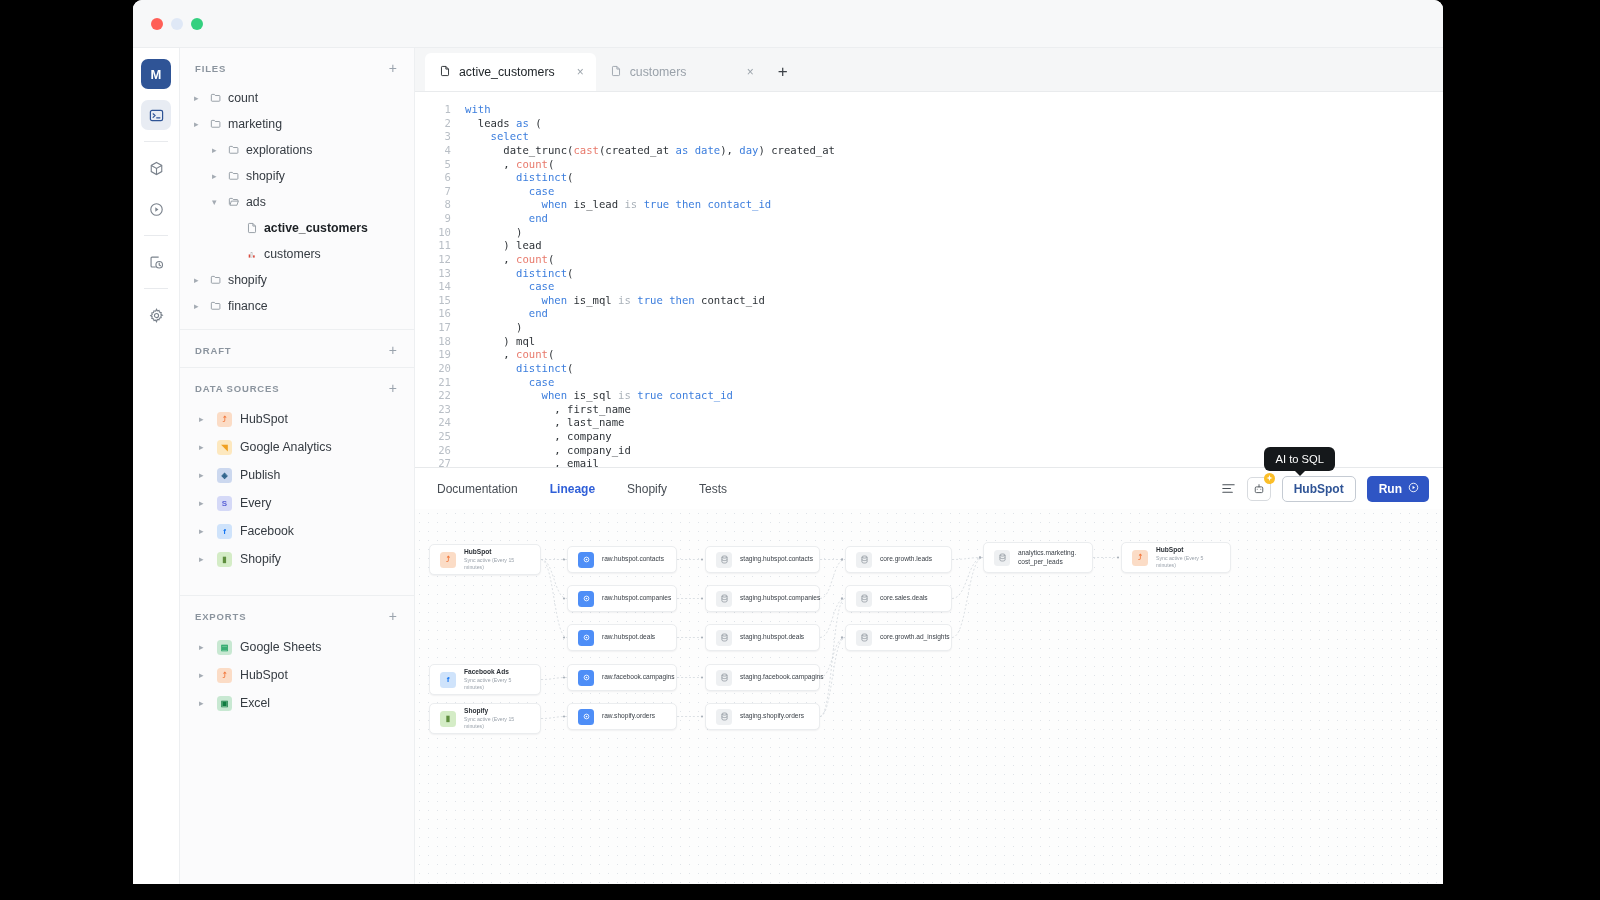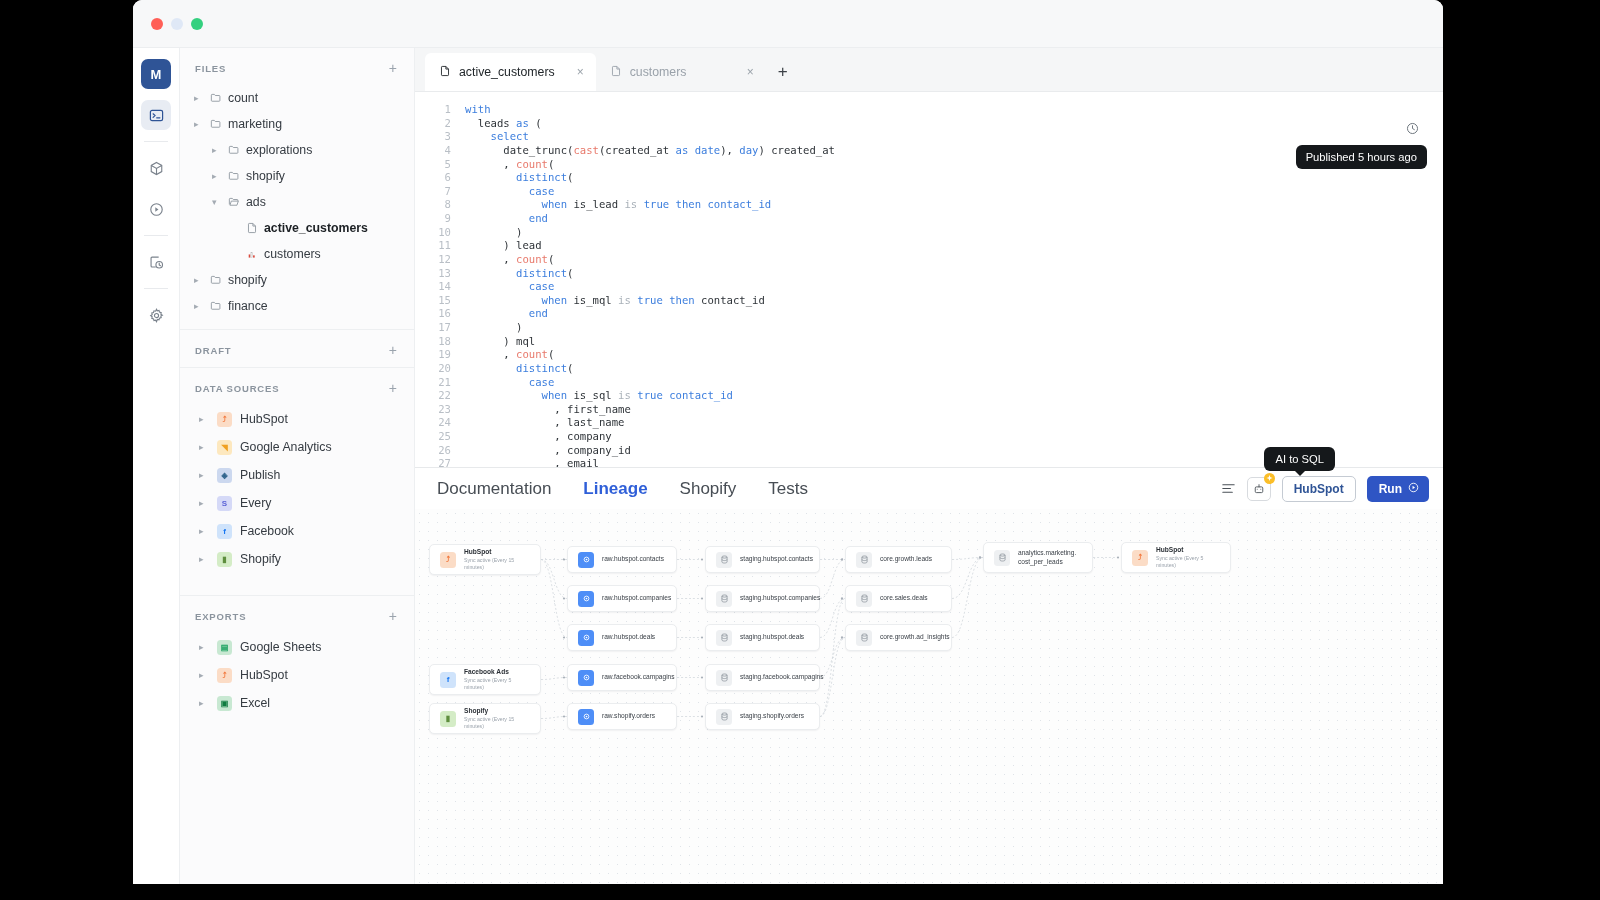--- a/index.html
+++ b/index.html
@@ -147,21 +147,21 @@
   }
 
   
   .toolbar {
     height: 42px; flex: 0 0 42px;
     border-top: 1px solid #e7e9eb;
     display: flex; align-items: center;
     padding: 0 14px 0 22px;
     background: #fff; position: relative;
   }
-  .tt { font-size: 17px; color: #474d54; margin-right: 32px; cursor: pointer; }
+  .tt { font-size: 12px; color: #474d54; margin-right: 32px; cursor: pointer; }
   .tt.sel { color: #2f5fd8; font-weight: 700; }
   .tb-right { margin-left: auto; display: flex; align-items: center; gap: 11px; }
   .icon-btn { color: #4a5057; display: flex; align-items: center; cursor: pointer; }
   .ai-btn {
     width: 24px; height: 24px; border: 1px solid #d8dbdf; border-radius: 5px;
     display: flex; align-items: center; justify-content: center;
     position: relative; cursor: pointer; background:#fff;
   }
   .spark {
     position: absolute; top: -5px; right: -5px;
@@ -456,29 +456,20 @@
                   <path d="M9.2 1.9v3.5h3.5"></path>
                 </svg></span>
               <span>customers</span>
               <span class="x">×</span>
             </div>
             <span class="newtab">+</span>
           </div>
 
         <div class="editor-wrap">
           <div class="code" id="code"><div class="cl"><span class="ln">1</span><span><span class="kw">with</span></span></div><div class="cl"><span class="ln">2</span><span><span class="ct">  leads </span><span class="kw">as</span><span class="ct"> (</span></span></div><div class="cl"><span class="ln">3</span><span><span class="ct">    </span><span class="kw">select</span></span></div><div class="cl"><span class="ln">4</span><span><span class="ct">      date_trunc(</span><span class="fn">cast</span><span class="ct">(created_at </span><span class="kw">as</span><span class="ct"> </span><span class="kw">date</span><span class="ct">), </span><span class="kw">day</span><span class="ct">) created_at</span></span></div><div class="cl"><span class="ln">5</span><span><span class="ct">      , </span><span class="fn">count</span><span class="ct">(</span></span></div><div class="cl"><span class="ln">6</span><span><span class="ct">        </span><span class="kw">distinct</span><span class="ct">(</span></span></div><div class="cl"><span class="ln">7</span><span><span class="ct">          </span><span class="kw">case</span></span></div><div class="cl"><span class="ln">8</span><span><span class="ct">            </span><span class="kw">when</span><span class="ct"> is_lead </span><span class="dim">is</span><span class="ct"> </span><span class="kw">true then</span><span class="ct"> </span><span class="kw">contact_id</span></span></div><div class="cl"><span class="ln">9</span><span><span class="ct">          </span><span class="kw">end</span></span></div><div class="cl"><span class="ln">10</span><span><span class="ct">        )</span></span></div><div class="cl"><span class="ln">11</span><span><span class="ct">      ) lead</span></span></div><div class="cl"><span class="ln">12</span><span><span class="ct">      , </span><span class="fn">count</span><span class="ct">(</span></span></div><div class="cl"><span class="ln">13</span><span><span class="ct">        </span><span class="kw">distinct</span><span class="ct">(</span></span></div><div class="cl"><span class="ln">14</span><span><span class="ct">          </span><span class="kw">case</span></span></div><div class="cl"><span class="ln">15</span><span><span class="ct">            </span><span class="kw">when</span><span class="ct"> is_mql </span><span class="dim">is</span><span class="ct"> </span><span class="kw">true then</span><span class="ct"> contact_id</span></span></div><div class="cl"><span class="ln">16</span><span><span class="ct">          </span><span class="kw">end</span></span></div><div class="cl"><span class="ln">17</span><span><span class="ct">        )</span></span></div><div class="cl"><span class="ln">18</span><span><span class="ct">      ) mql</span></span></div><div class="cl"><span class="ln">19</span><span><span class="ct">      , </span><span class="fn">count</span><span class="ct">(</span></span></div><div class="cl"><span class="ln">20</span><span><span class="ct">        </span><span class="kw">distinct</span><span class="ct">(</span></span></div><div class="cl"><span class="ln">21</span><span><span class="ct">          </span><span class="kw">case</span></span></div><div class="cl"><span class="ln">22</span><span><span class="ct">            </span><span class="kw">when</span><span class="ct"> is_sql </span><span class="dim">is</span><span class="ct"> </span><span class="kw">true</span><span class="ct"> </span><span class="kw">contact_id</span></span></div><div class="cl"><span class="ln">23</span><span><span class="ct">              , first_name</span></span></div><div class="cl"><span class="ln">24</span><span><span class="ct">              , last_name</span></span></div><div class="cl"><span class="ln">25</span><span><span class="ct">              , company</span></span></div><div class="cl"><span class="ln">26</span><span><span class="ct">              , company_id</span></span></div><div class="cl"><span class="ln">27</span><span><span class="ct">              , email</span></span></div></div>
-          <div class="published">
-            <span class="clock-ic">
-              <svg width="13" height="13" viewBox="0 0 16 16" fill="none" stroke="currentColor" stroke-width="1.2">
-                <circle cx="8" cy="8" r="6.2"></circle>
-                  <path d="M8 4.6V8l2.3 1.4" stroke-linecap="round"></path>
-              </svg>
-            </span>
-            <span class="tip">Published 5 hours ago</span>
-          </div>
         </div>
 
         <div class="toolbar">
           <div id="tt-list" style="display:flex;align-items:center;">
               <span class="tt">Documentation</span>
               <span class="tt sel">Lineage</span>
               <span class="tt">Shopify</span>
               <span class="tt">Tests</span>
             </div>
           <div class="ai-tip">AI to SQL</div>

